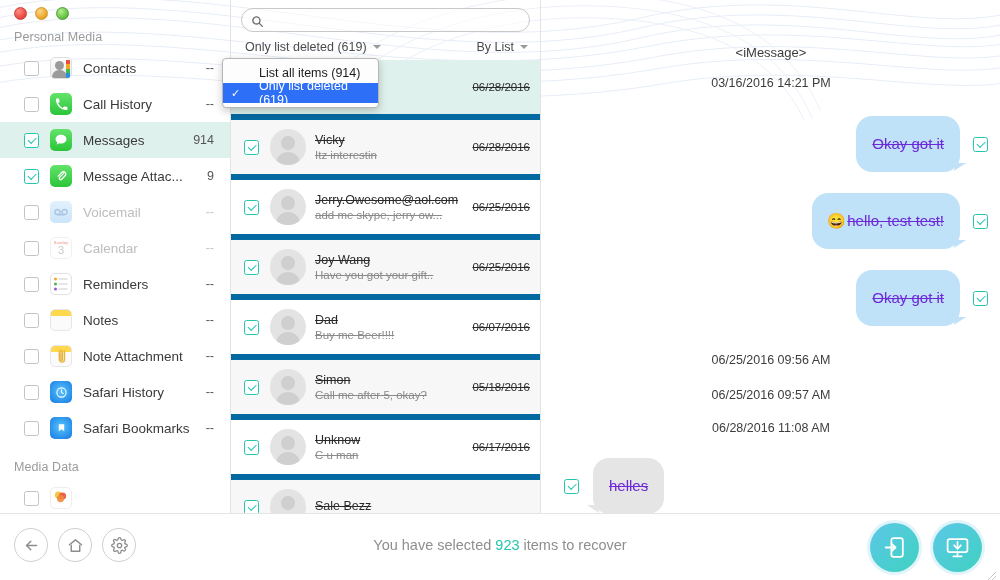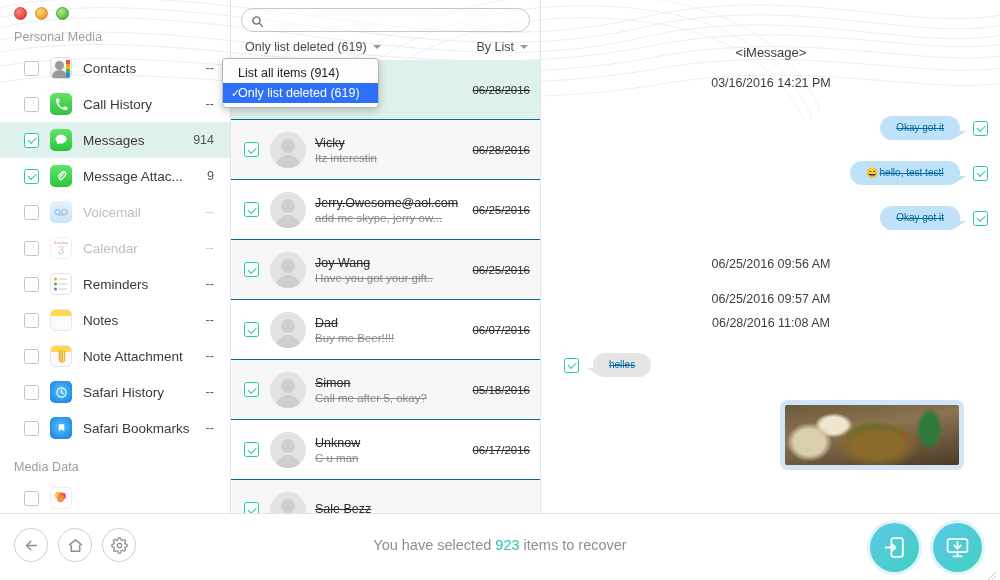--- a/index.html
+++ b/index.html
@@ -121,21 +121,21 @@
   .filterbtn { display: flex; align-items: center; gap: 6px; cursor: default; }
   .caret {
     width: 0; height: 0; border-left: 4px solid transparent;
     border-right: 4px solid transparent; border-top: 4.5px solid #9a9a9a;
   }
 
   
   .msglist { position: absolute; left:0; top: 60px; width: 310px; height: 453px; overflow: hidden; }
   .msgrow {
     position: relative; display: flex; align-items: center;
-    height: 60px; padding-left: 13px; border-bottom: 1px solid #0369a1;
+    height: 60px; padding-left: 13px; border-bottom: 6px solid #0369a1;
     background: #ffffff;
   }
   .msgrow.alt { background: #f7f7f7; align-items: center; }
   .msgrow.selected { background: #dff1ec; }
   .row-cb {
     width: 15px; height: 15px; border-radius: 2.5px; border: 1px solid #24c6ae;
     background: #fff; flex: 0 0 auto; position: relative;
   }
   .row-cb::after {
     content: ""; position: absolute; left: 3px; top: 3.5px;
@@ -166,42 +166,42 @@
 
   
   .dropdown {
     position: absolute; left: 222px; top: 58px; width: 157px;
     background: #fdfdfd; border: 1px solid #b6b6b6; border-radius: 4px;
     box-shadow: 0 3px 9px rgba(0,0,0,.22); z-index: 60; padding: 4px 0;
     overflow: hidden;
   }
   .dd-item {
     height: 20px; display: flex; align-items: center; font-size: 12.5px;
-    color: #1c1c1c; padding-left: 15px; position: relative; cursor: default;
+    color: #1c1c1c; padding-left: 36px; position: relative; cursor: default;
   }
   .dd-item.active { background: #2d6ff7; color: #ffffff; }
   .dd-check {
     position: absolute; left: 8px; font-size: 11px; line-height: 20px;
   }
 
   
   .chat {
     position: absolute; left: 542px; top: 0; width: 458px; height: 513px;
     z-index: 5; overflow: hidden;
   }
   .chat-title {
     text-align: center; font-size: 13px; color: #3d3d3d; margin-top: 45px;
   }
   .chat-ts { text-align: center; font-size: 12.5px; color: #3d3d3d; }
   .bubble-row { display: flex; align-items: center; }
   .bubble-row.out { justify-content: flex-end; padding-right: 12px; }
   .bubble-row.in  { justify-content: flex-start; padding-left: 22px; }
   .bubble {
-    position: relative; border-radius: 16px; padding: 4px 16px;
-    font-size: 10px; color: #0369a1; text-decoration: line-through;
+    position: relative; border-radius: 16px; padding: 20px 16px;
+    font-size: 15px; color: #6d28d9; text-decoration: line-through;
     max-width: 280px; line-height: 16px;
   }
   .bubble.blue { background: #bfe2f8; }
   .bubble.gray { background: #e5e5e5; }
   .bubble.blue::after {
     content:""; position:absolute; right:-5px; bottom:1px;
     width:0;height:0; border-left:10px solid #bfe2f8;
     border-bottom:8px solid transparent; border-top:0;
     transform: skewX(-18deg);
   }
@@ -605,21 +605,21 @@
 
     <div class="bubble-row out" style="margin-top:21px">
       <div class="bubble blue">
         <span>Okay got it</span>
       </div>
       <div class="msg-cb" style="margin-left:13px"></div>
     </div>
 
     <div class="chat-ts" style="margin-top:27px">06/25/2016 09:56 AM</div>
     <div class="chat-ts" style="margin-top:21px">06/25/2016 09:57 AM</div>
-    <div class="chat-ts" style="margin-top:10px">06/28/2016 11:08 AM</div>
+    <div class="chat-ts" style="margin-top:19px">06/28/2016 11:08 AM</div>
 
     <div class="bubble-row in" style="margin-top:23px">
       <div class="msg-cb" style="margin-right:14px"></div>
       <div class="bubble gray">
         <span>helles</span>
       </div>
     </div>
 
     <div class="bubble-row out" style="margin-top:23px;padding-right:36px">
       <div class="photo-bubble">

